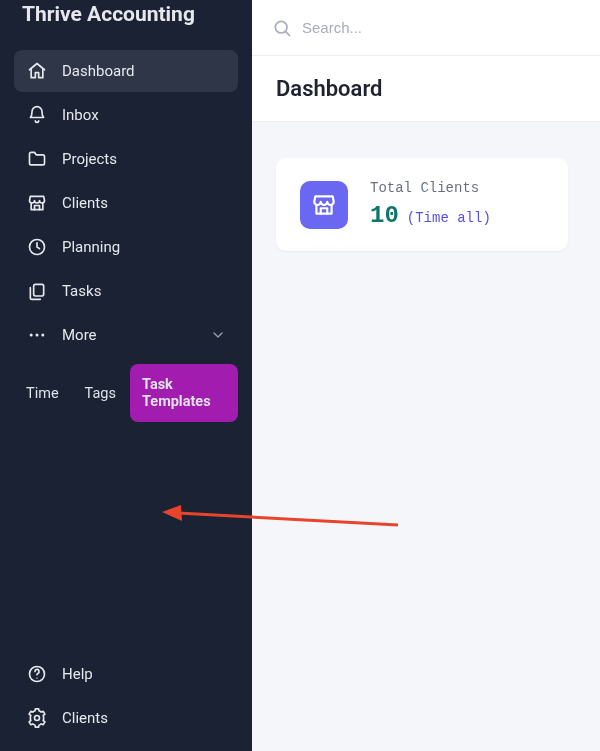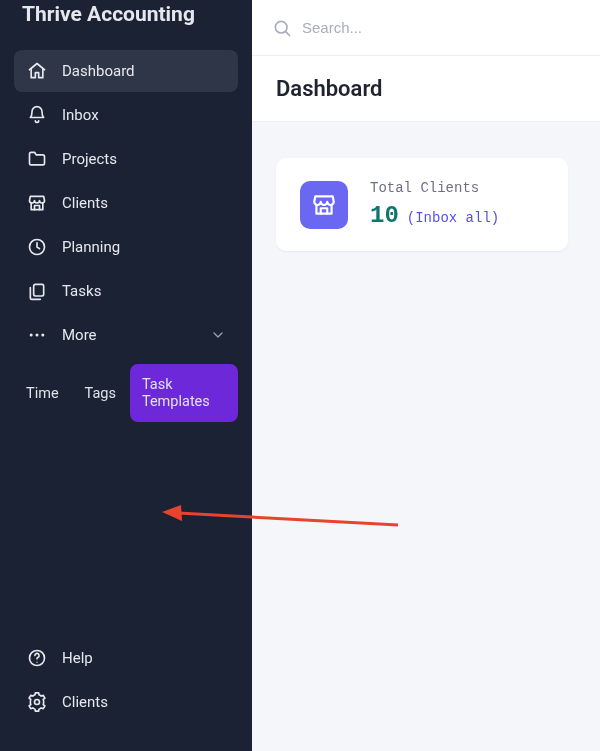--- a/index.html
+++ b/index.html
@@ -12,23 +12,23 @@
 
   .nav { display: flex; flex-direction: column; gap: 2px; padding: 0 14px; }
   .nav-item { display: flex; align-items: center; gap: 14px; padding: 10px 12px; border-radius: 8px; cursor: pointer; font-size: 15px; position: relative; }
   .nav-item.active { background: #2e3647; }
   .nav-item .icon { width: 22px; height: 22px; display: flex; align-items: center; justify-content: center; flex-shrink: 0; }
   .nav-item .label { flex: 1; }
   .nav-item .chev { width: 16px; height: 16px; opacity: 0.7; }
 
   .subnav { display: flex; flex-direction: row; gap: 2px; padding: 8px 14px 0; align-items: center; }
   .subnav-item { padding: 12px 12px; border-radius: 8px; cursor: pointer; font-size: 14.5px; color: #dfe2ea; }
-  .subnav-item.hover { background: #6d28d9; }
+  .subnav-item.hover { background: #a21caf; font-weight: bold; }
 
-  .sidebar-bottom { margin-top: auto; padding: 0 14px 28px; display: flex; flex-direction: column; gap: 2px; }
+  .sidebar-bottom { margin-top: auto; padding: 0 14px 12px; display: flex; flex-direction: column; gap: 2px; }
 
   
   .main { flex: 1; height: 751px; background: #f5f6f9; display: flex; flex-direction: column; position: relative; }
   .topbar { height: 56px; background: #ffffff; border-bottom: 1px solid #eceef2; display: flex; align-items: center; padding: 0 20px; }
   .search { display: flex; align-items: center; gap: 10px; color: #a7adbb; cursor: text; }
   .search input { border: none; outline: none; font-size: 15px; color: #555; background: transparent; width: 200px; }
   .search input::placeholder { color: #a7adbb; }
 
   .page-title-row { background: #ffffff; border-bottom: 1px solid #eceef2; padding: 20px 24px; }
   .page-title { font-size: 22px; font-weight: 600; color: #1f2330; }
@@ -177,21 +177,21 @@
         <svg width="26" height="26" viewBox="0 0 24 24" fill="none" stroke="#ffffff" stroke-width="2" stroke-linecap="round" stroke-linejoin="round">
             <path d="M4 4h16l1 5a3 3 0 0 1-6 0 3 3 0 0 1-6 0 3 3 0 0 1-6 0l1-5Z"></path>
             <path d="M5 12v8h14v-8"></path>
             <path d="M9 20v-5h6v5"></path>
           </svg>
       </div>
       <div class="card-body">
         <div class="card-label">Total Clients</div>
         <div class="card-value-row">
           <div class="card-value">10</div>
-          <div class="card-link">(Inbox all)</div>
+          <div class="card-link">(Time all)</div>
         </div>
       </div>
     </div>
   </div>
 </div>
 
 <svg class="arrow-svg" viewBox="0 0 600 751">
   <line x1="398" y1="525" x2="178" y2="513" stroke="#e8442c" stroke-width="3"></line>
   <polygon points="162,512 181,505 182,521" fill="#e8442c"></polygon>
 </svg>

